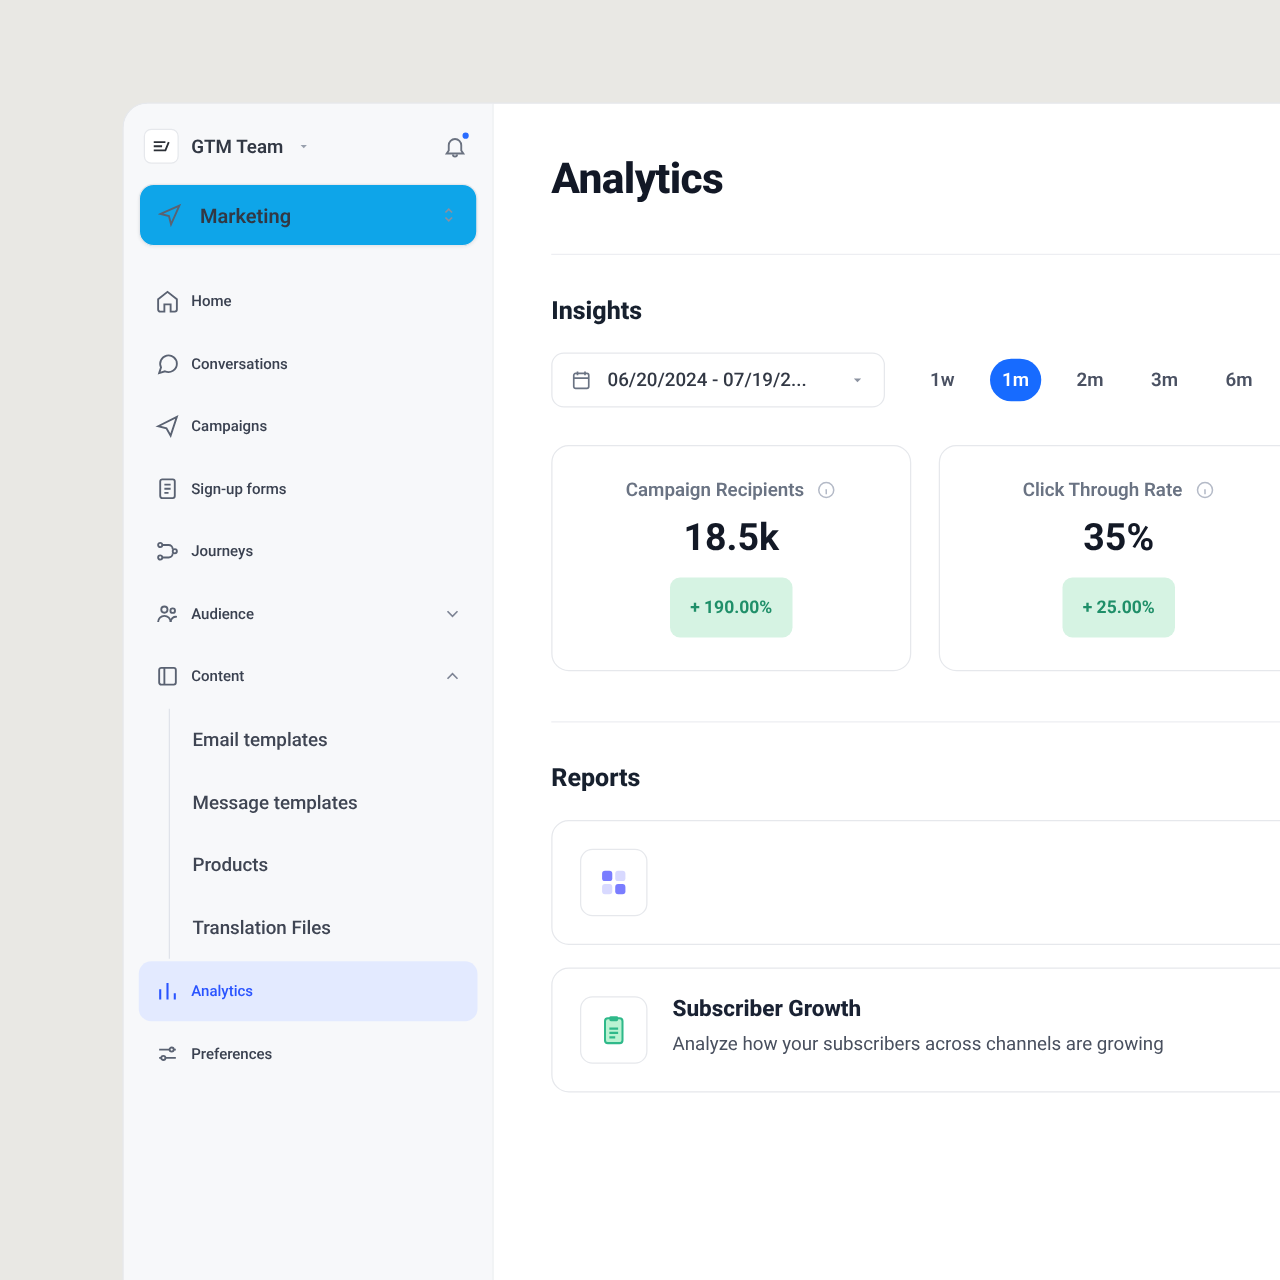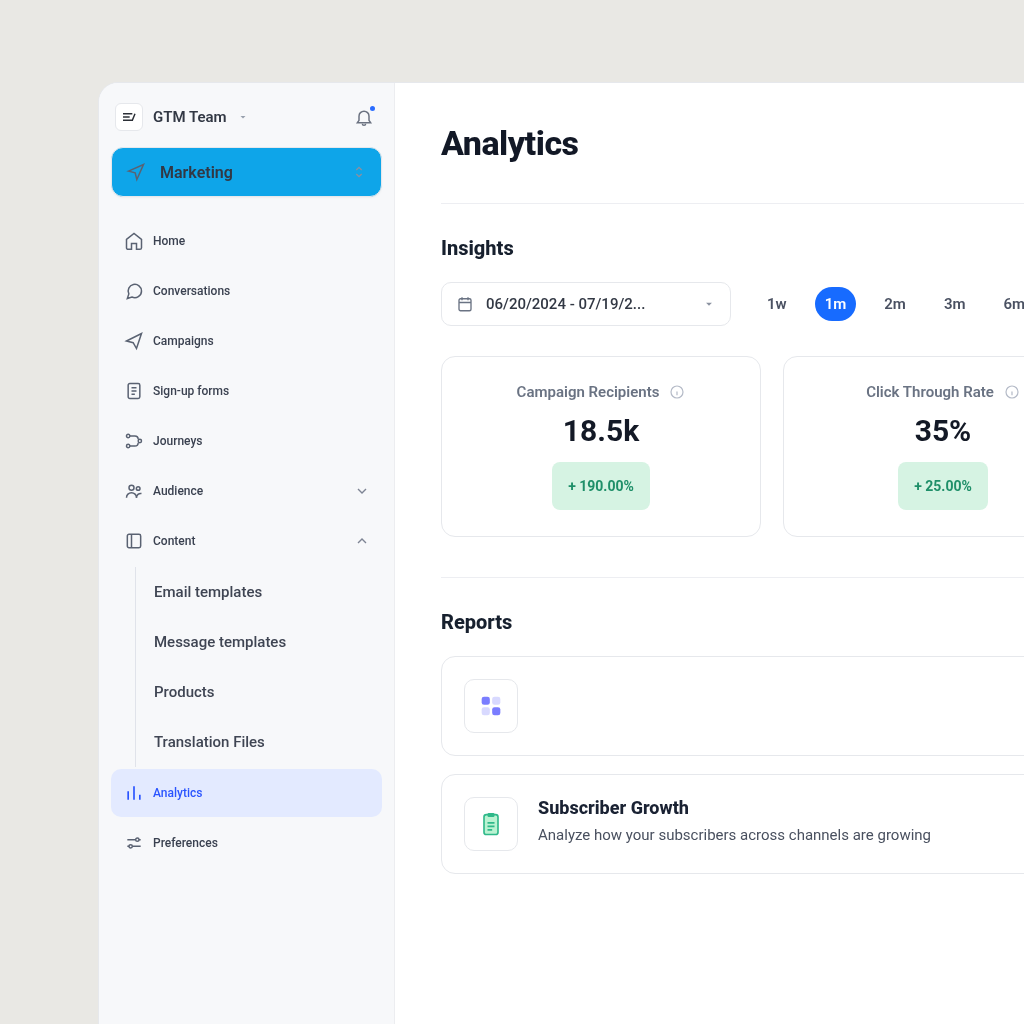--- a/index.html
+++ b/index.html
@@ -135,21 +135,21 @@
     border:1px solid #e6e8ec;
     border-radius: 10px;
     background:#fff;
     padding: 12px 14px;
     display:flex;
     align-items:center;
     gap:12px;
     color:#323844;
     font-size:15px;
     font-weight:500;
-    width: 290px;
+    width: 267px;
     white-space: nowrap;
   }
   .date-picker .dp-caret { margin-left:auto; color:#8b92a0; }
 
   .range-seg {
     display:flex;
     align-items:center;
     gap:18px;
   }
   .seg {
@@ -163,21 +163,21 @@
   .seg.selected {
     background:#176bff;
     color:#fff;
   }
 
   .cards { display:flex; gap:22px; }
   .card {
     border:1px solid #e6e8ec;
     border-radius: 14px;
     padding: 26px 20px 26px 20px;
-    width: 320px;
+    width: 288px;
     display:flex;
     flex-direction:column;
     align-items:center;
   }
   .card-title-row { display:flex; align-items:center; gap:10px; color:#6a7383; font-size:15px; font-weight:600; }
   .info-ic { color:#b4bac7; }
   .card-value { color:#131926; font-size:30px; font-weight:700; margin-top:12px; }
   .delta {
     margin-top:14px;
     background:#d6f3e3;

